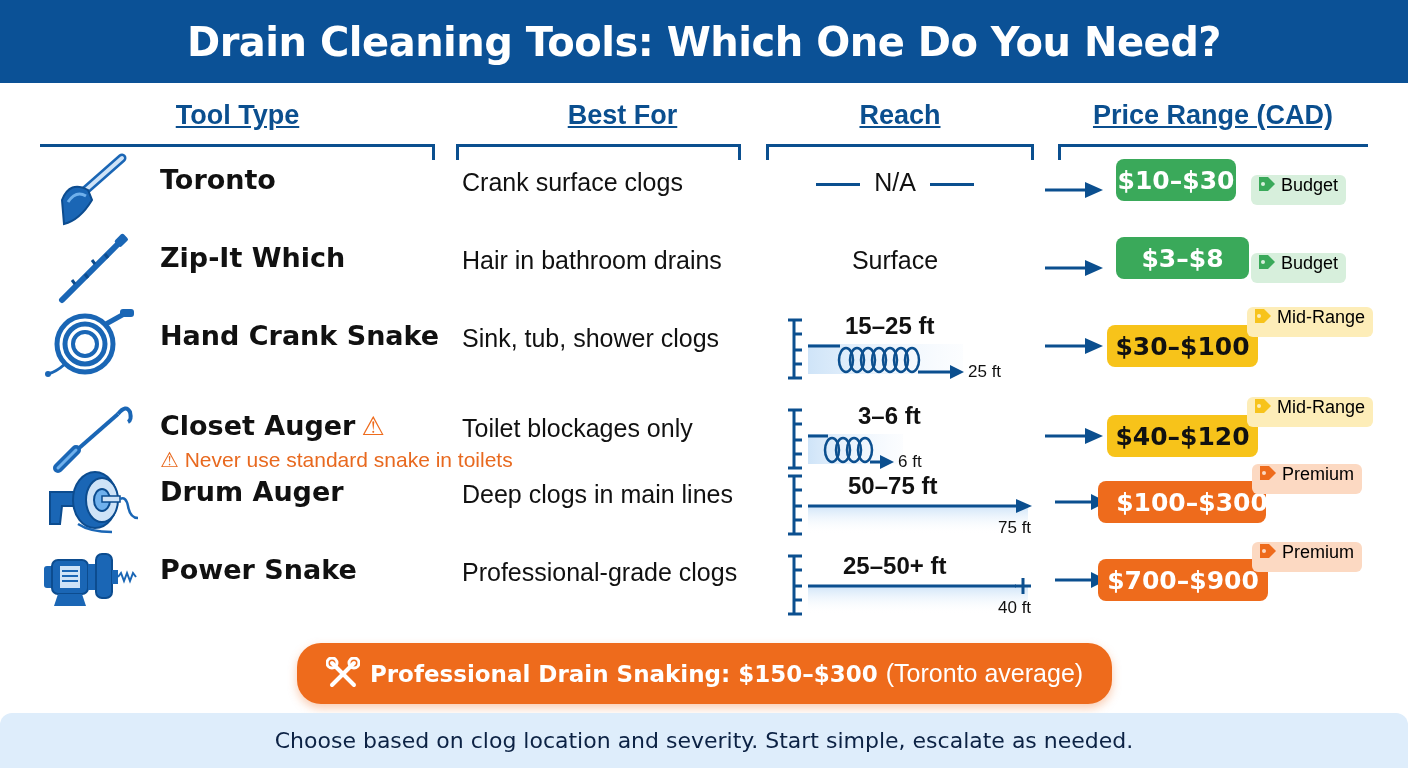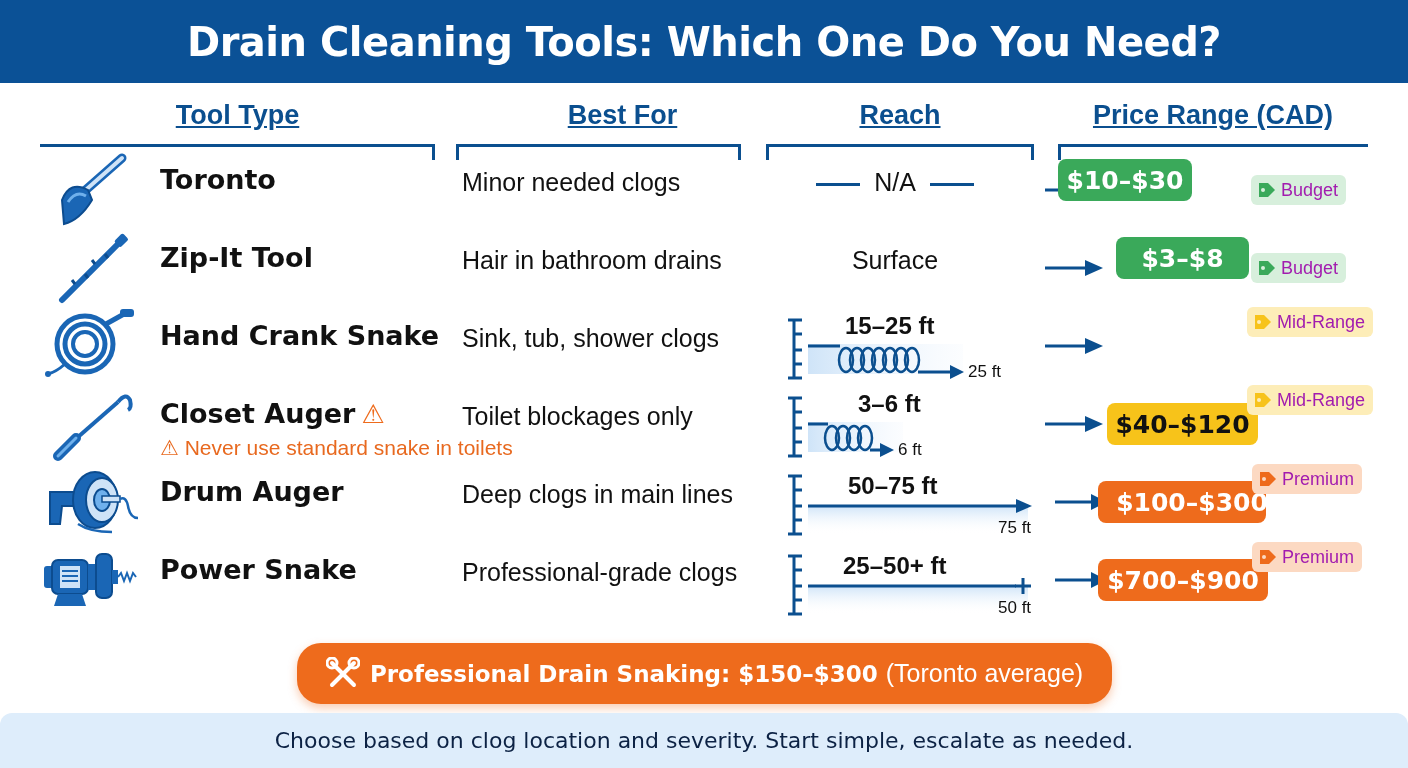--- a/index.html
+++ b/index.html
@@ -60,22 +60,22 @@
     display: flex; align-items: center; justify-content: center;
     font-family: "DejaVu Sans", sans-serif; font-weight: bold; font-size: 25px;
     padding: 0 14px; white-space: nowrap;
   }
   .price.budget { background: #3aa95a; color: #fff; }
   .price.mid { background: #f7c31a; color: #111; }
   .price.premium { background: #ee6b1c; color: #fff; }
 
   .tier {
     position: absolute; height: 30px; border-radius: 6px;
-    display: flex; align-items: center; padding: 0 8px 0 6px;
-    font-size: 18px; color: #a21caf; white-space: nowrap;
+    display: flex; padding: 0 8px 0 6px;
+    font-size: 18px; color: #000000; white-space: nowrap;
   }
   .tier.budget { background: #d7efdc; }
   .tier.mid { background: #fdedb8; }
   .tier.premium { background: #fcd9c2; }
   .tier svg { margin-right: 4px; }
 
   .pro-bar {
     position: absolute; left: 297px; top: 643px; width: 815px; height: 61px;
     background: #ee6b1c; border-radius: 24px;
     display: flex; align-items: center; justify-content: center;
@@ -112,29 +112,29 @@
 <div class="row" style="top:150px;">
   <div class="tool-icon">
     <svg width="100" height="78" viewBox="0 0 100 78">
       <line x1="40" y1="45" x2="82" y2="8" stroke="#1a66b5" stroke-width="9" stroke-linecap="round"></line>
       <line x1="40" y1="45" x2="82" y2="8" stroke="#cfe3f7" stroke-width="4" stroke-linecap="round"></line>
       <path d="M22 50 Q30 30 48 40 L52 50 Q40 70 24 74 Z" fill="#1a66b5" stroke="#0c4c8f" stroke-width="2"></path>
       <path d="M28 52 Q36 40 46 46" fill="none" stroke="#6fb0ec" stroke-width="3"></path>
     </svg>
   </div>
   <div class="tool-name">Toronto</div>
-  <div class="best-for">Minor needed clogs</div>
+  <div class="best-for">Crank surface clogs</div>
   <div class="reach-text">
     <span class="dash"></span><span>N/A</span><span class="dash"></span>
   </div>
   <svg class="arrow" viewBox="0 0 58 16">
       <line x1="0" y1="8" x2="44" y2="8" stroke="#0b4f8f" stroke-width="3"></line>
       <polygon points="40,0 58,8 40,16" fill="#0b4f8f"></polygon>
     </svg>
-  <div class="price budget" style="left:1058px;width:134px;">$10–$30</div>
+  <div class="price budget" style="left:1116px;width:120px;">$10–$30</div>
   <div class="tier budget" style="left:1251px;top:175px;top:25px;">
     <svg width="20" height="18" viewBox="0 0 20 18">
         <path d="M2 2 L11 2 L18 9 L11 16 L2 16 Z" fill="#3aa95a"></path>
         <circle cx="6" cy="9" r="2" fill="#d7efdc"></circle>
       </svg>
     <span>Budget</span>
   </div>
 </div>
 
 <div class="row" style="top:228px;">
@@ -143,21 +143,21 @@
       <line x1="22" y1="72" x2="82" y2="12" stroke="#1a66b5" stroke-width="6" stroke-linecap="round"></line>
       <g stroke="#0c4c8f" stroke-width="3">
         <line x1="35" y1="56" x2="32" y2="52"></line>
           <line x1="45" y1="46" x2="48" y2="50"></line>
         <line x1="55" y1="36" x2="52" y2="32"></line>
           <line x1="65" y1="26" x2="68" y2="30"></line>
       </g>
       <rect x="77" y="6" width="9" height="12" rx="2" transform="rotate(45 81 12)" fill="#1a66b5"></rect>
     </svg>
   </div>
-  <div class="tool-name">Zip-It Tool</div>
+  <div class="tool-name">Zip-It Which</div>
   <div class="best-for">Hair in bathroom drains</div>
   <div class="reach-text">Surface</div>
   <svg class="arrow" viewBox="0 0 58 16">
       <line x1="0" y1="8" x2="44" y2="8" stroke="#0b4f8f" stroke-width="3"></line>
       <polygon points="40,0 58,8 40,16" fill="#0b4f8f"></polygon>
     </svg>
   <div class="price budget" style="left:1116px;width:133px;">$3–$8</div>
   <div class="tier budget" style="left:1251px;top:25px;">
     <svg width="20" height="18" viewBox="0 0 20 18">
         <path d="M2 2 L11 2 L18 9 L11 16 L2 16 Z" fill="#3aa95a"></path>
@@ -211,30 +211,31 @@
       <line x1="138" y1="66" x2="175" y2="66" stroke="#0b4f8f" stroke-width="3"></line>
       <polygon points="170,59 184,66 170,73" fill="#0b4f8f"></polygon>
     </svg>
     <div class="range-label" style="left:65px;top:6px;">15–25 ft</div>
     <div class="end-label" style="left:188px;top:56px;">25 ft</div>
   </div>
   <svg class="arrow" viewBox="0 0 58 16">
       <line x1="0" y1="8" x2="44" y2="8" stroke="#0b4f8f" stroke-width="3"></line>
       <polygon points="40,0 58,8 40,16" fill="#0b4f8f"></polygon>
     </svg>
+  <div class="price mid" style="left:1107px;width:151px;top:19px;">$30–$100</div>
   <div class="tier mid" style="left:1247px;top:1px;">
     <svg width="20" height="18" viewBox="0 0 20 18">
         <path d="M2 2 L11 2 L18 9 L11 16 L2 16 Z" fill="#f7c31a"></path>
         <circle cx="6" cy="9" r="2" fill="#fdedb8"></circle>
       </svg>
     <span>Mid-Range</span>
   </div>
 </div>
 
-<div class="row" style="top:384px;">
+<div class="row" style="top:396px;">
   <div class="tool-icon">
     <svg width="100" height="78" viewBox="0 0 100 78">
       <line x1="30" y1="60" x2="78" y2="18" stroke="#1a66b5" stroke-width="4"></line>
       <path d="M78 18 Q86 8 90 16 Q92 24 88 26" fill="none" stroke="#1a66b5" stroke-width="4"></path>
       <line x1="18" y1="72" x2="36" y2="54" stroke="#1a66b5" stroke-width="10" stroke-linecap="round"></line>
       <line x1="18" y1="72" x2="36" y2="54" stroke="#6fb0ec" stroke-width="3" stroke-linecap="round"></line>
     </svg>
   </div>
   <div class="tool-name">
     <span>Closet Auger</span><span class="warn-inline">⚠</span>
@@ -373,21 +374,21 @@
           <line x1="14" y1="30" x2="22" y2="30"></line>
           <line x1="14" y1="46" x2="22" y2="46"></line>
           <line x1="14" y1="60" x2="22" y2="60"></line>
           <line x1="8" y1="74" x2="22" y2="74"></line>
         </g>
       <line x1="28" y1="46" x2="236" y2="46" stroke="#0b4f8f" stroke-width="3"></line>
       <line x1="243" y1="38" x2="243" y2="54" stroke="#0b4f8f" stroke-width="3"></line>
       <line x1="235" y1="46" x2="251" y2="46" stroke="#0b4f8f" stroke-width="3"></line>
     </svg>
     <div class="range-label" style="left:63px;top:12px;">25–50+ ft</div>
-    <div class="end-label" style="left:218px;top:58px;">50 ft</div>
+    <div class="end-label" style="left:218px;top:58px;">40 ft</div>
   </div>
   <svg class="arrow" style="left:1055px;" viewBox="0 0 58 16">
       <line x1="0" y1="8" x2="40" y2="8" stroke="#0b4f8f" stroke-width="3"></line>
       <polygon points="36,0 52,8 36,16" fill="#0b4f8f"></polygon>
     </svg>
   <div class="price premium" style="left:1098px;width:170px;top:19px;">$700–$900</div>
   <div class="tier premium" style="left:1252px;top:2px;">
     <svg width="20" height="18" viewBox="0 0 20 18">
         <path d="M2 2 L11 2 L18 9 L11 16 L2 16 Z" fill="#ee6b1c"></path>
         <circle cx="6" cy="9" r="2" fill="#fcd9c2"></circle>

